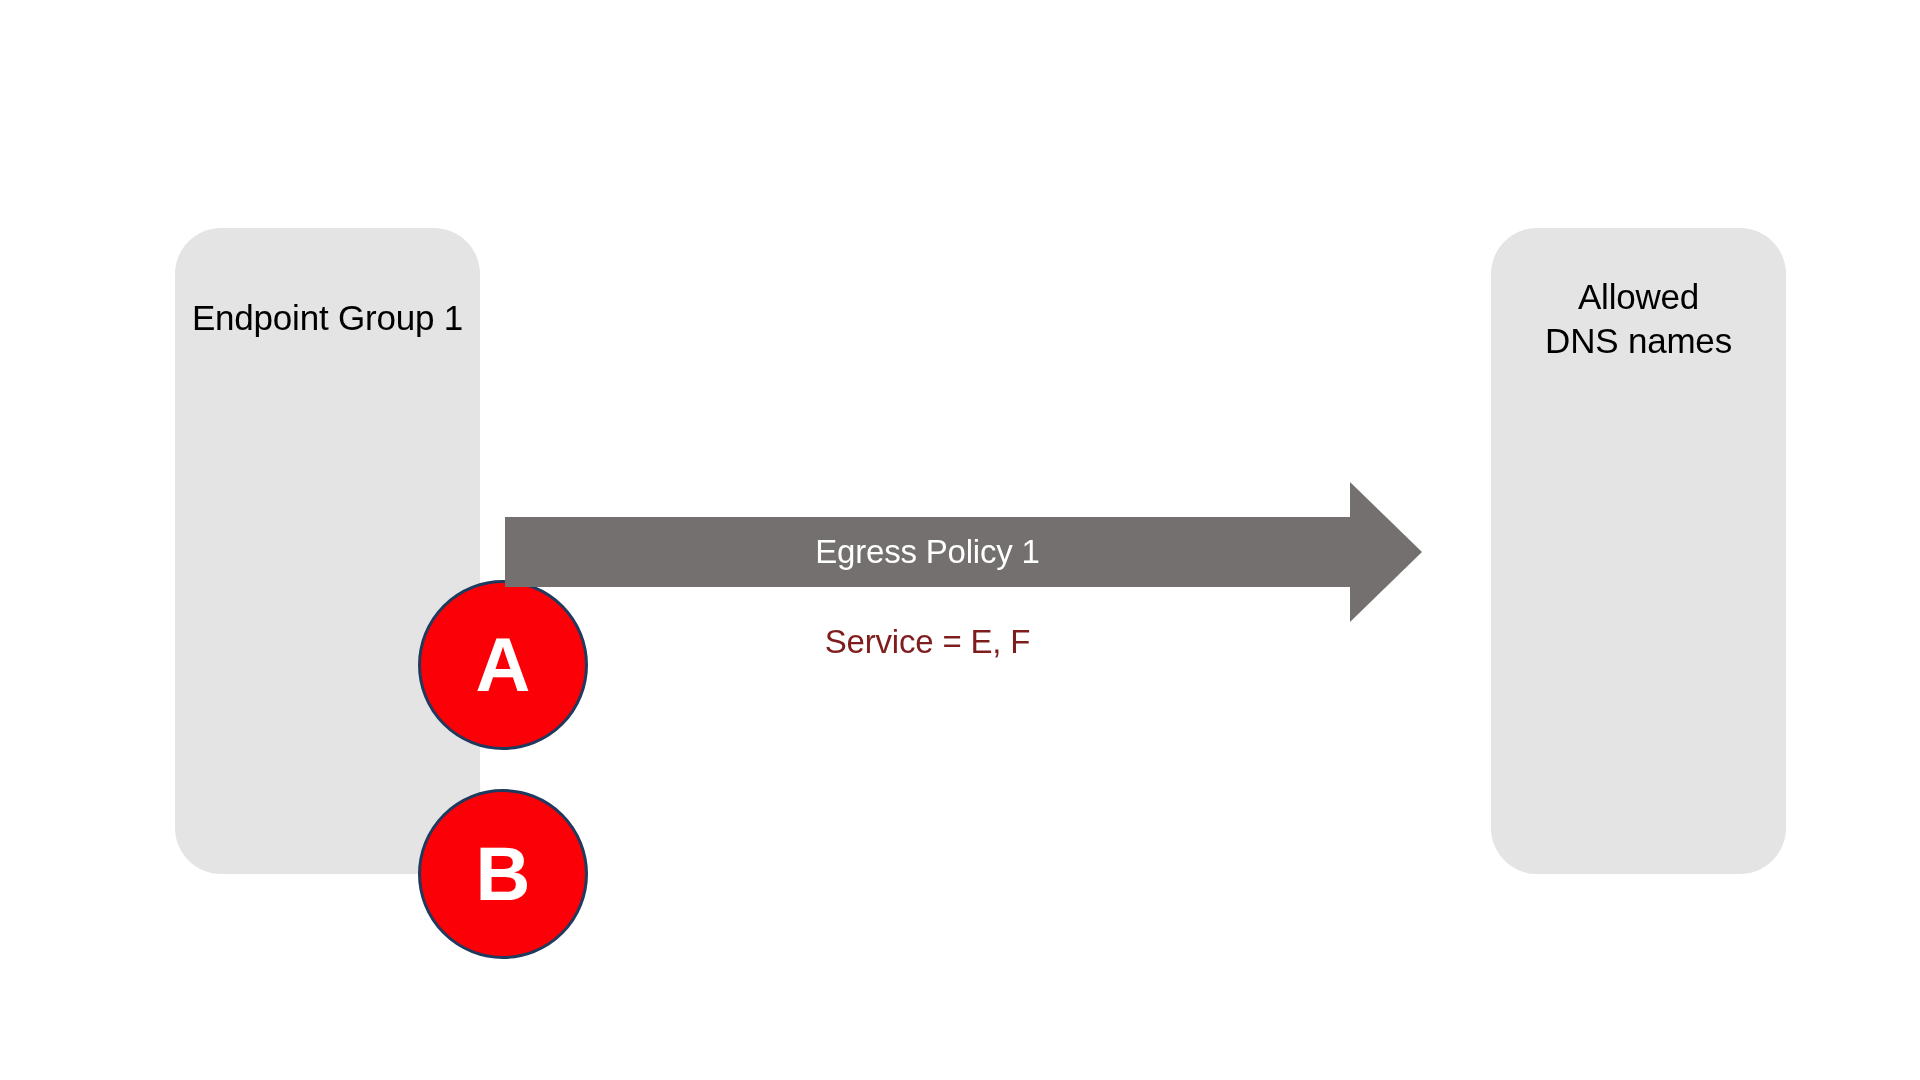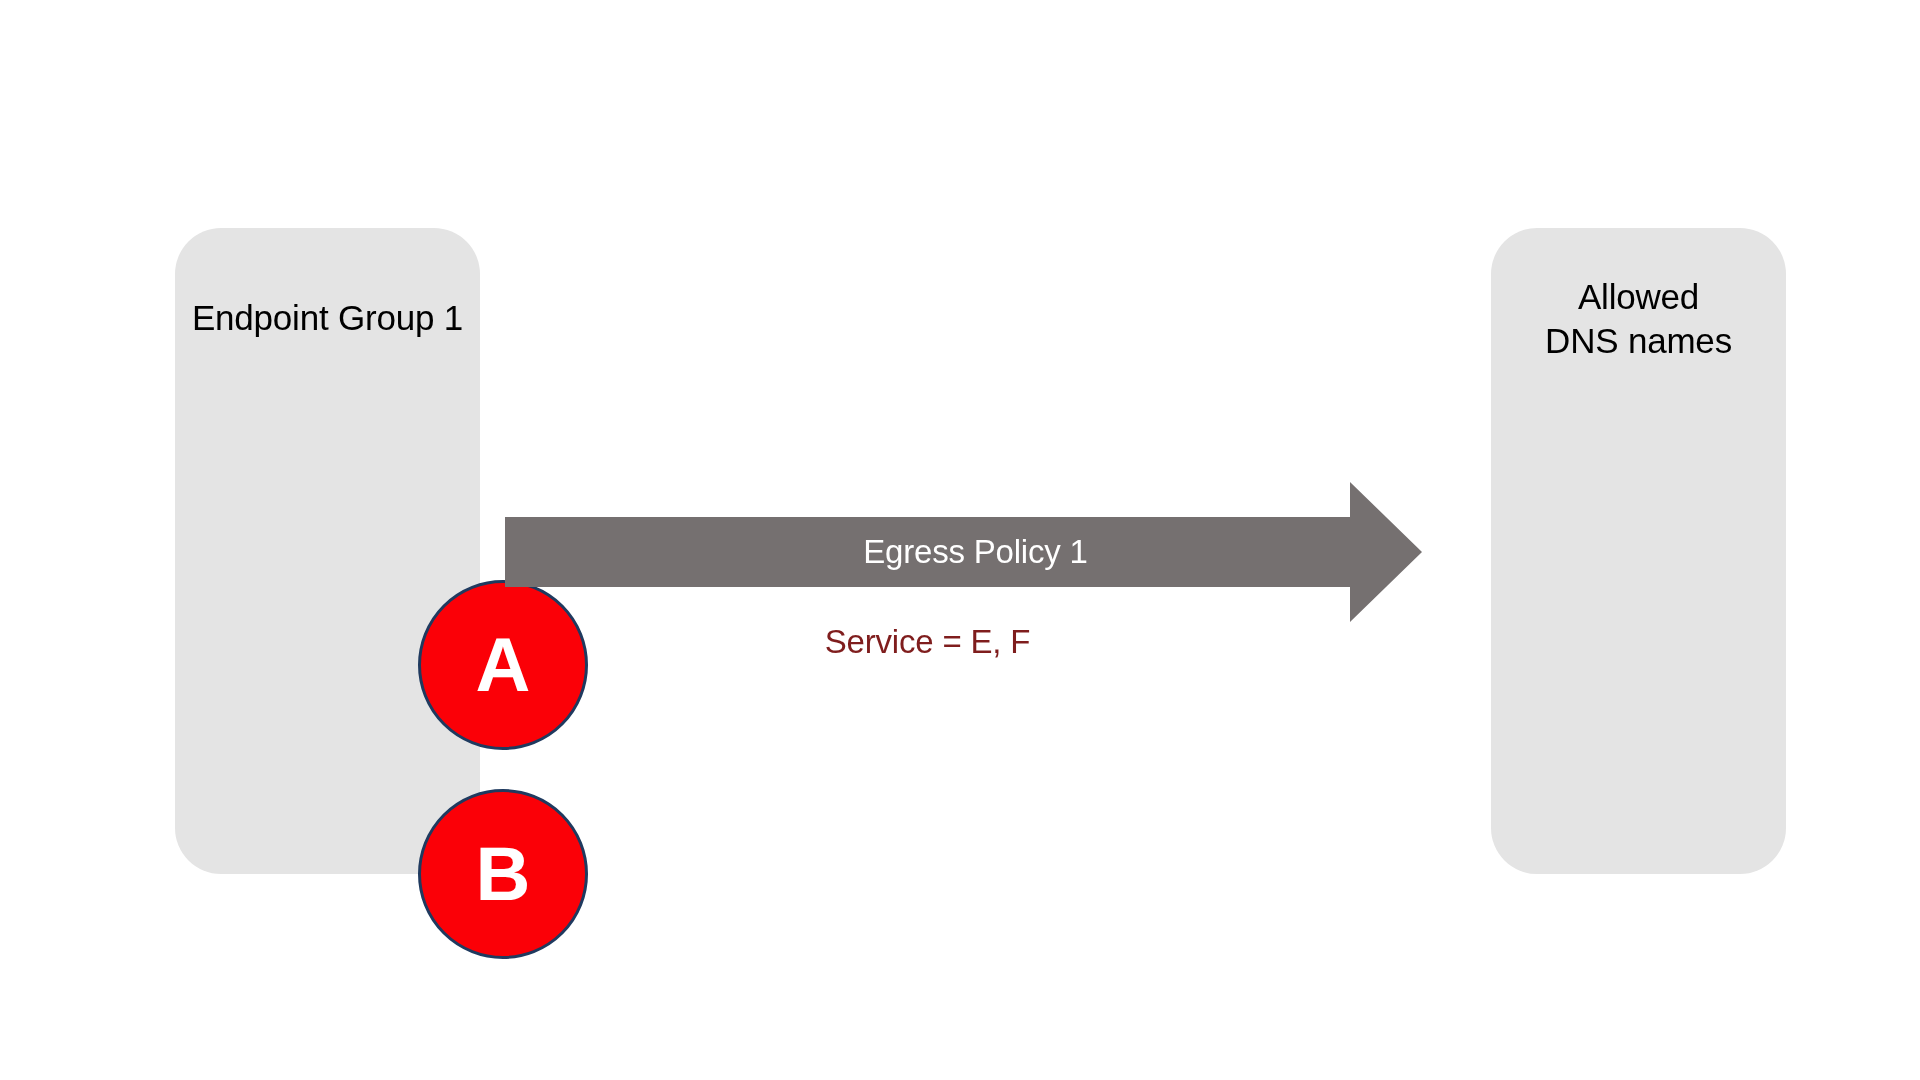--- a/index.html
+++ b/index.html
@@ -122,21 +122,20 @@
   #policy-arrow-label {
     position: absolute;
     left: 0;
     top: 48px;
     width: 845px;
     text-align: center;
     font-size: 33px;
     line-height: 44px;
     color: #ffffff;
     letter-spacing: -0.2px;
-    margin-left: 48px;
   }
 
   #policy-service-label {
     position: absolute;
     left: 505px;
     top: 608px;
     width: 845px;
     text-align: center;
     font-size: 33px;
     line-height: 44px;

